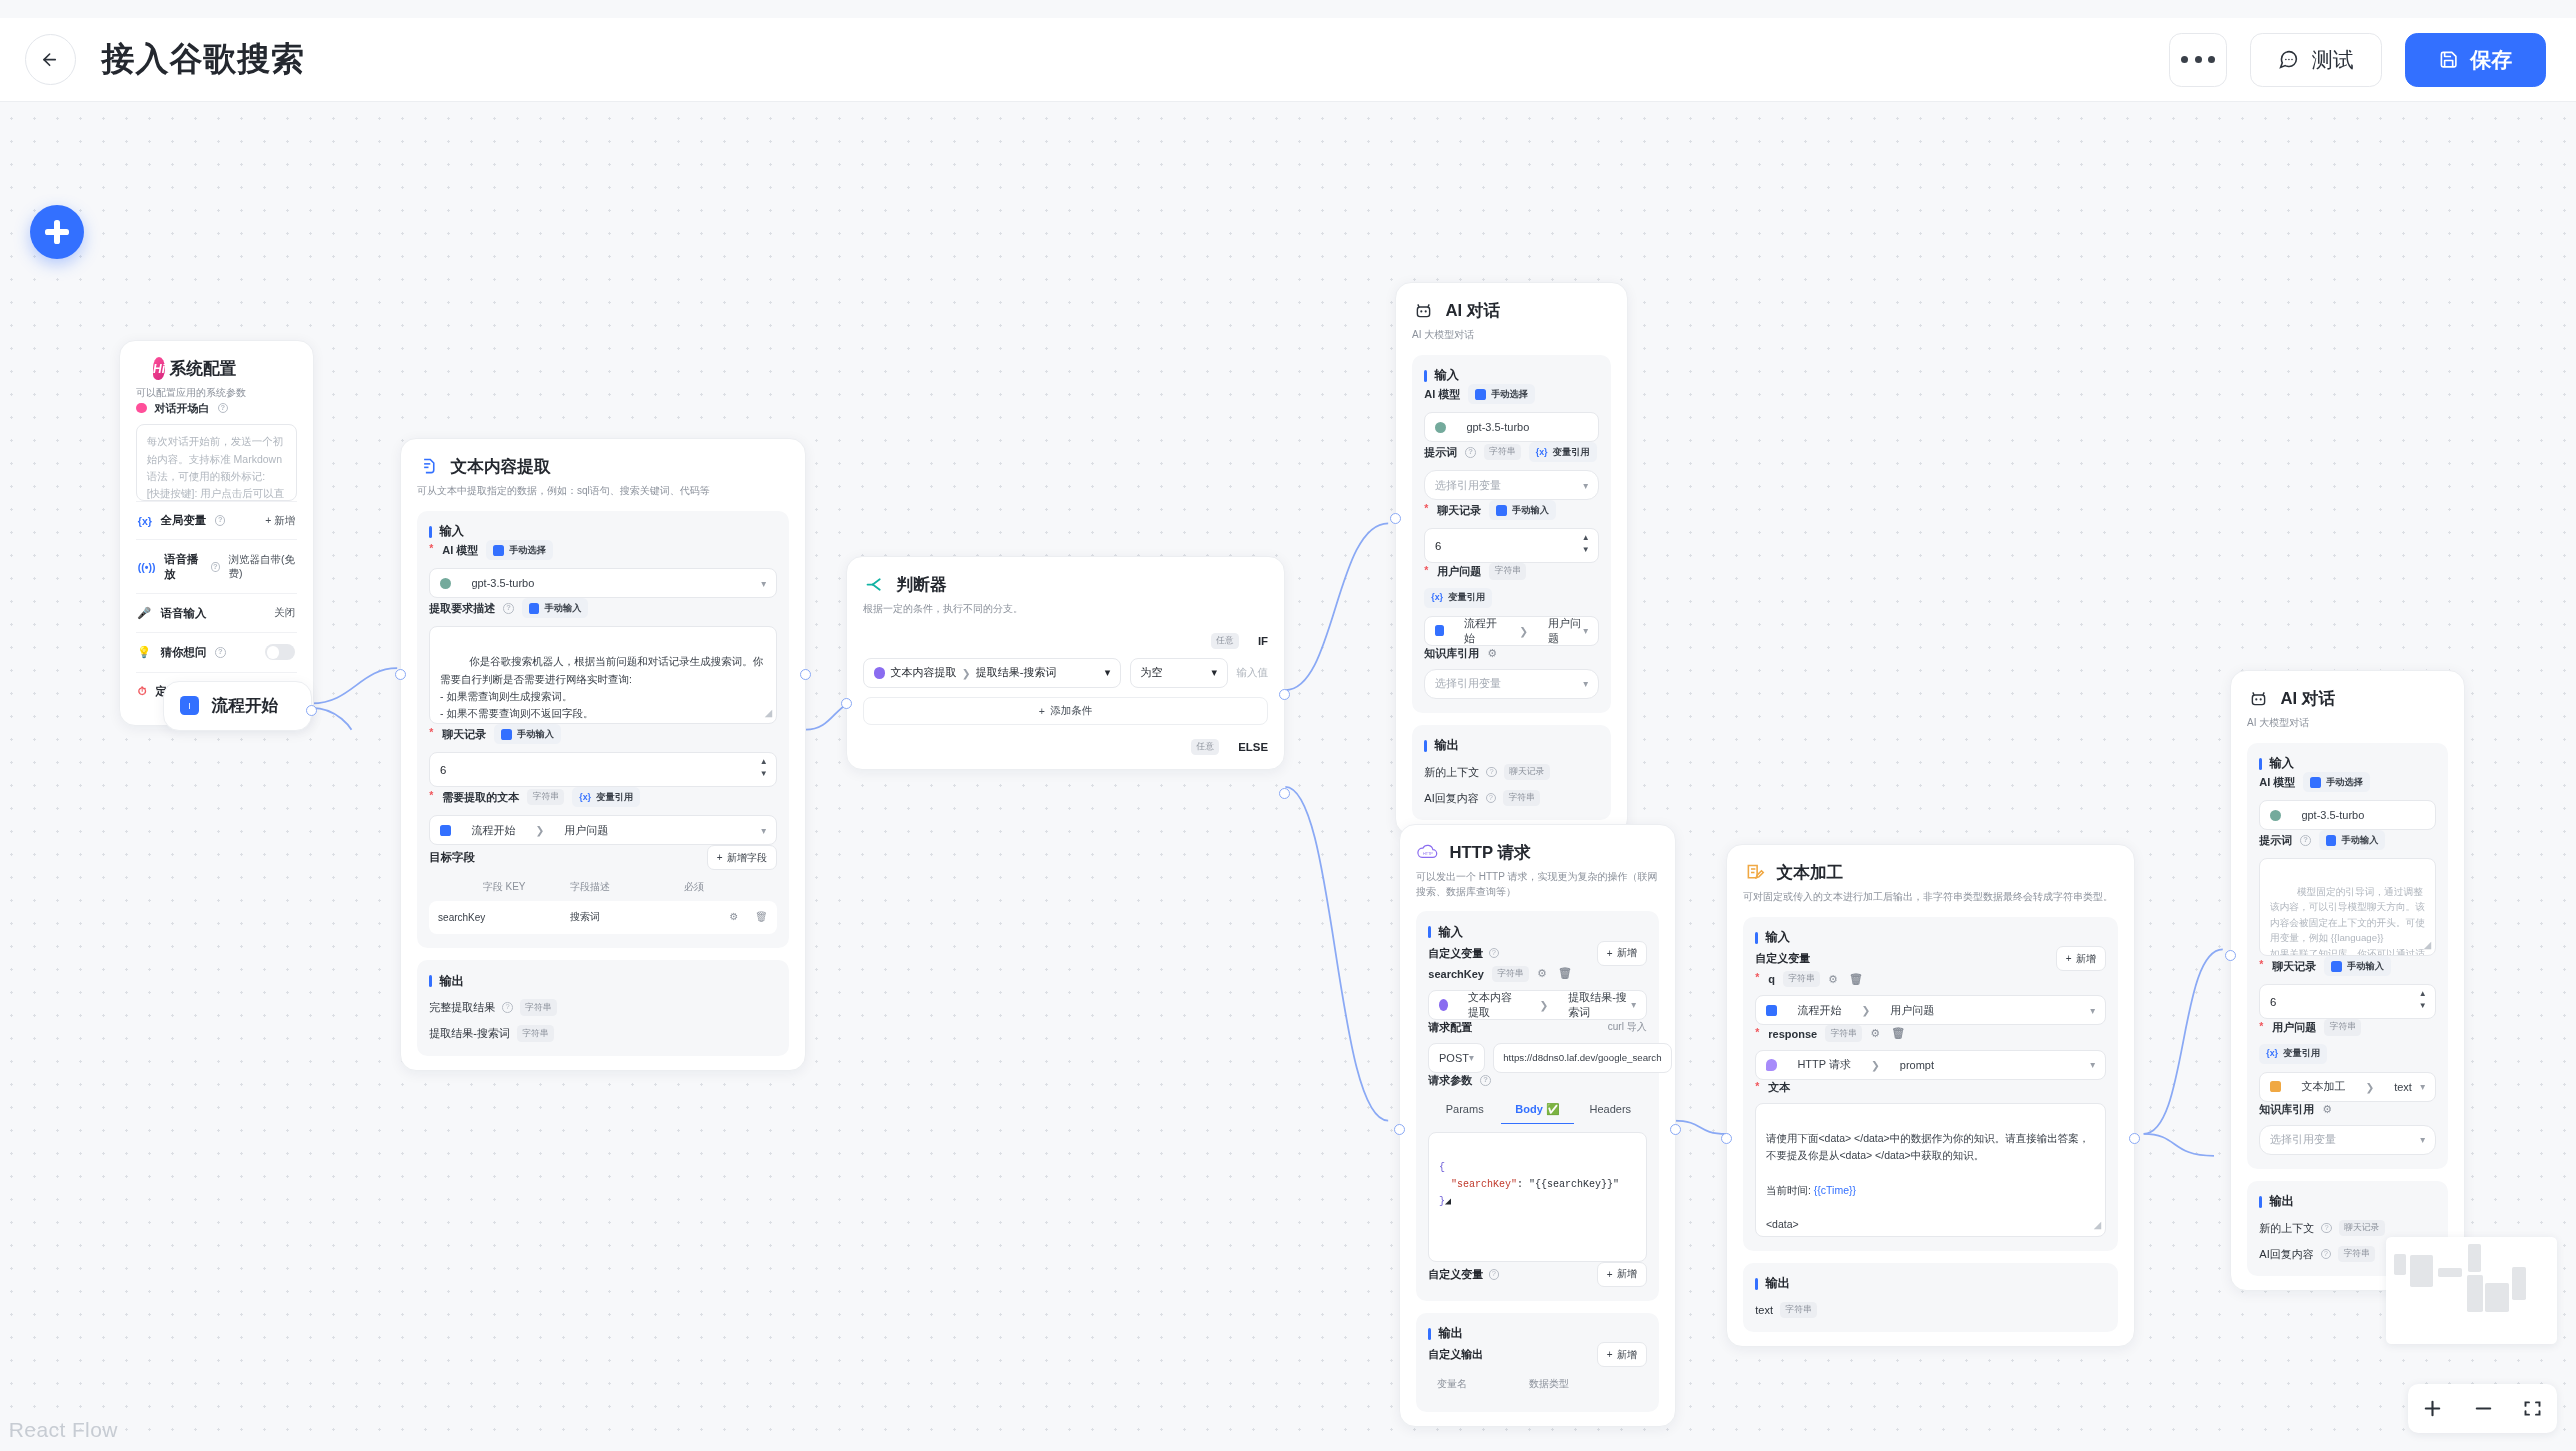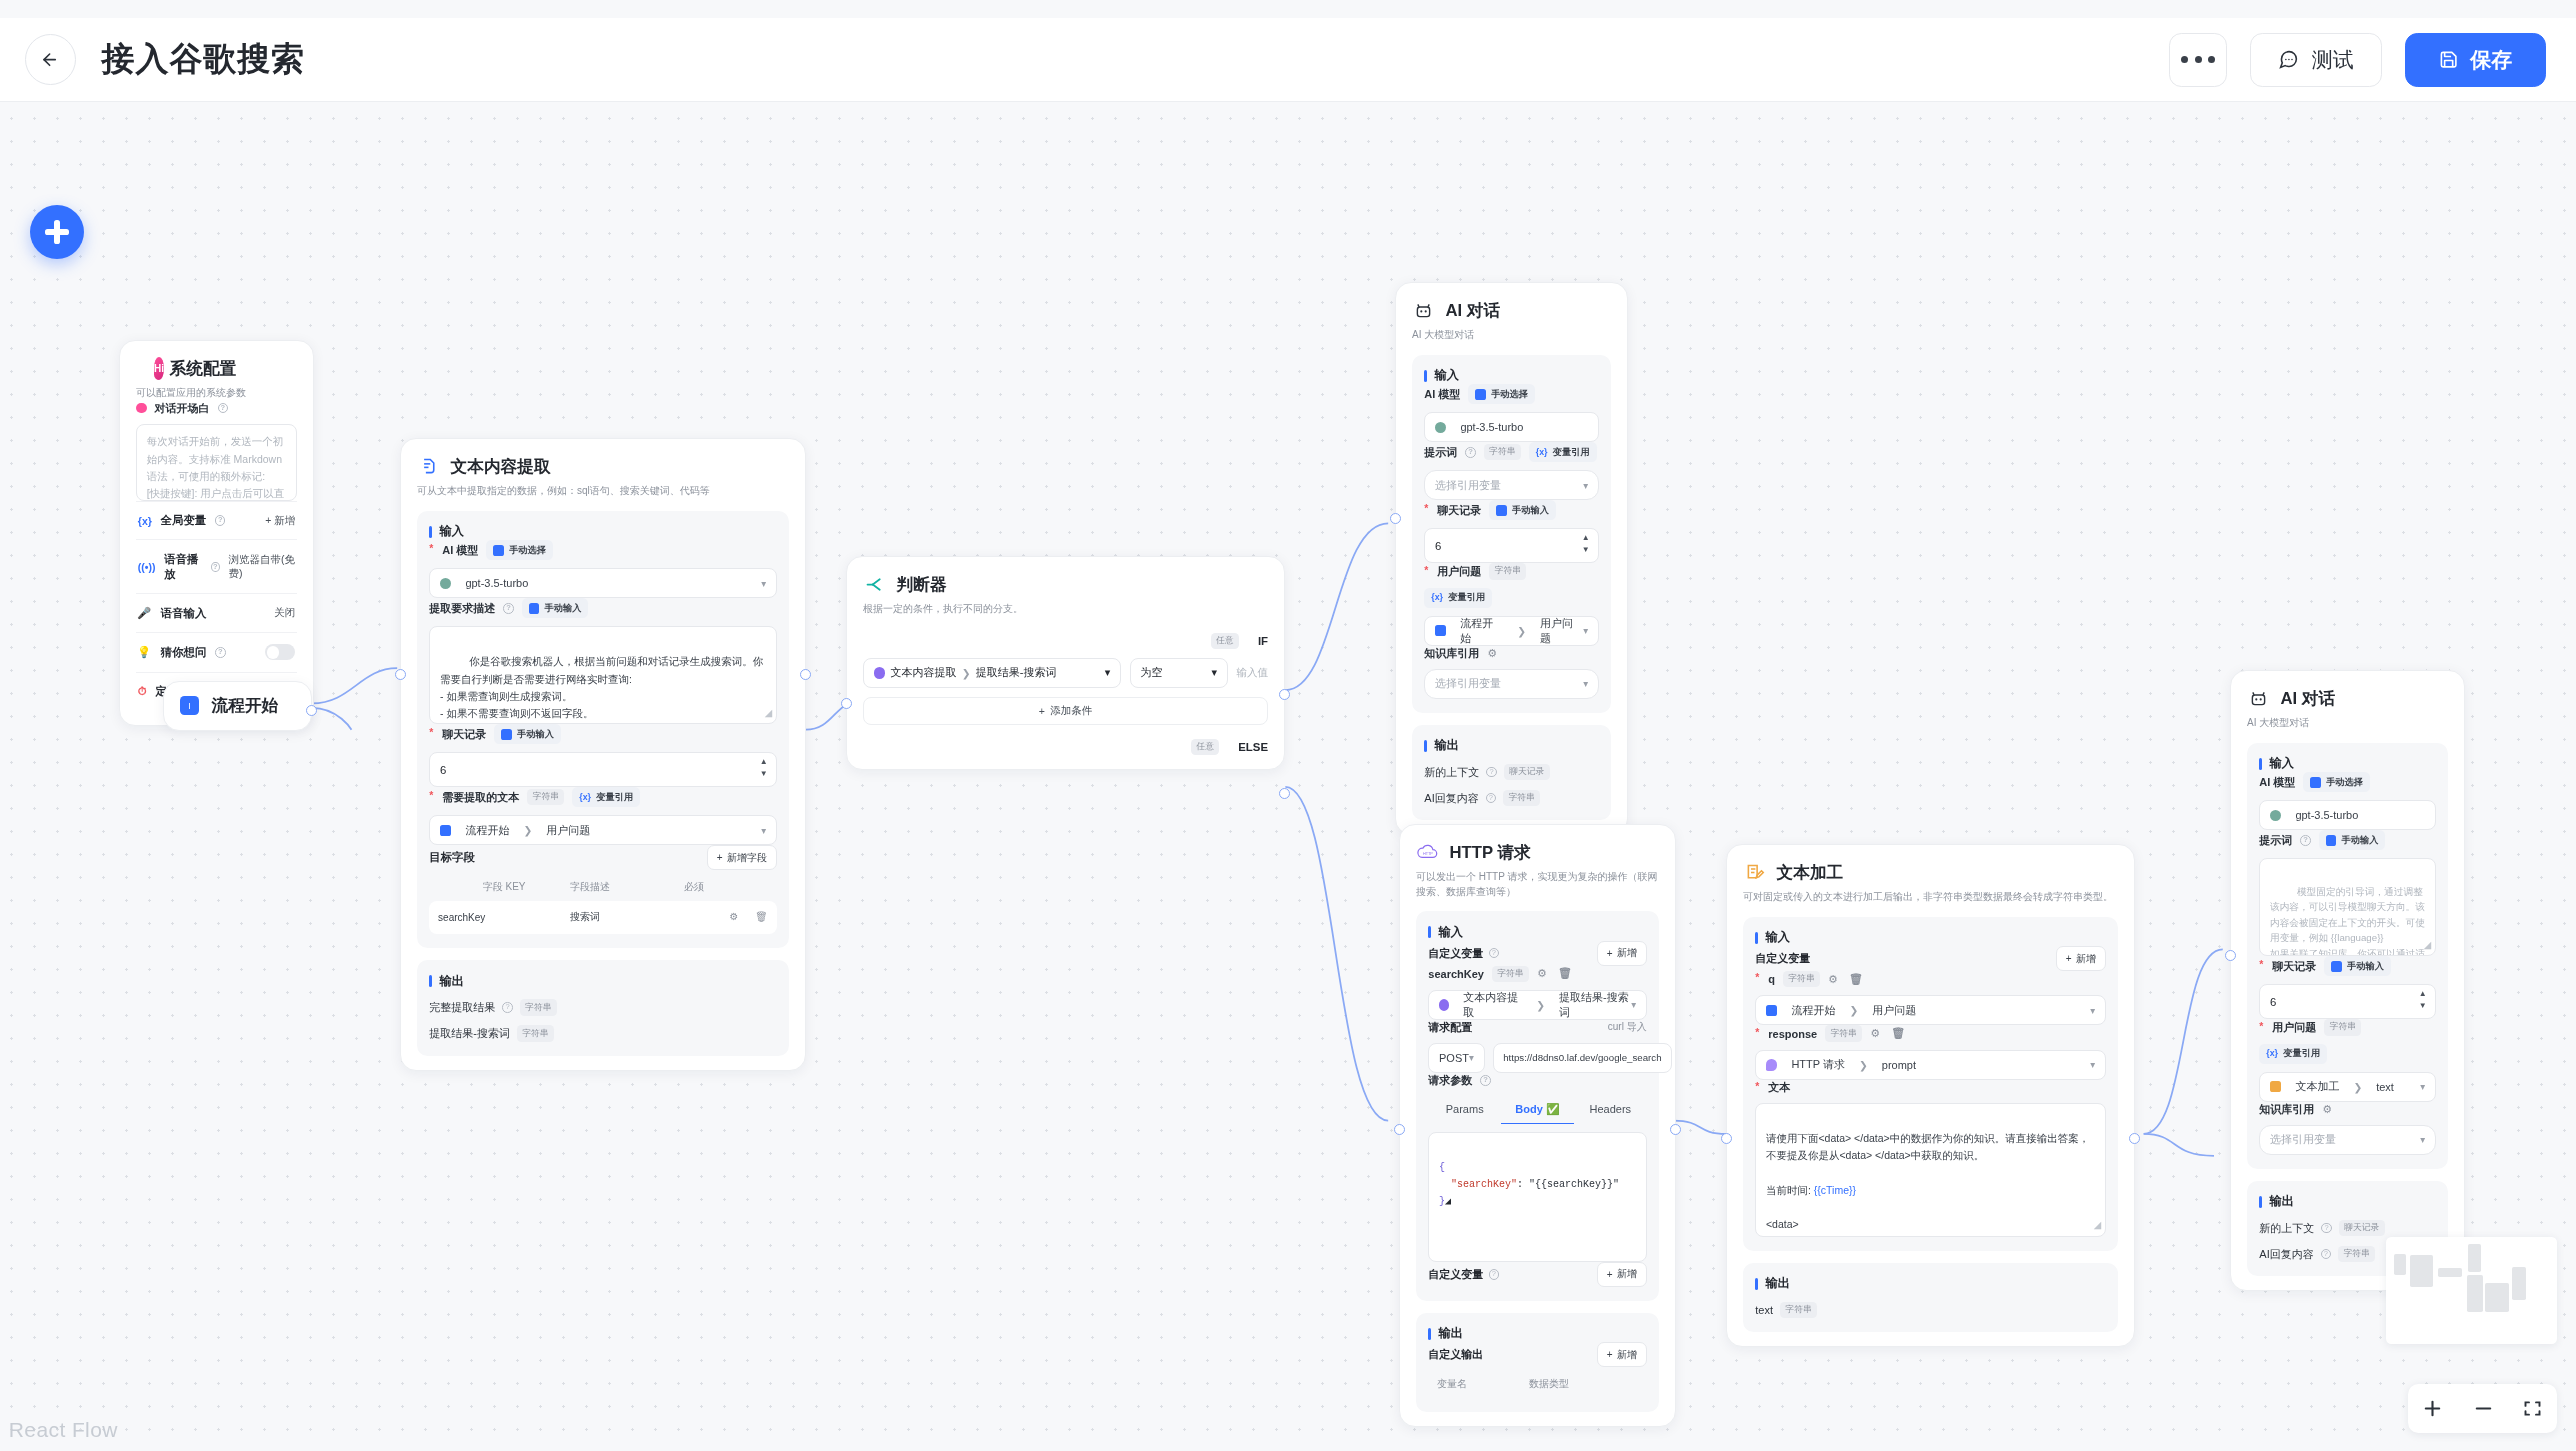--- a/index.html
+++ b/index.html
@@ -92,21 +92,21 @@
   .chip .sq { width: 10.5px; height: 10.5px; border-radius: 2.6px; background: #3370ff; display: inline-block; }
   .chip .sq.vx { background: transparent; color: #3370ff; font-size: 8.8px; width: auto; line-height: 10.5px; font-weight: 700; }
 
   .input {
     margin-top: 8px; background: #fff; border: 0.9px solid #e6e8ec; border-radius: 8px;
     height: 30px; display: flex; align-items: center; padding: 0 9.7px; font-size: 11px; color: #3a4049;
     cursor: pointer; position: relative;
   }
   .input.ph { color: #a5abb4; border-radius: 12px; }
   .input .chev { margin-left: auto; color: #9aa0a9; font-size: 9.7px; }
-  .input .vref { display: flex; align-items: center; gap: 14px; }
+  .input .vref { display: flex; align-items: center; gap: 20px; }
   .vicon { width: 11.4px; height: 11.4px; border-radius: 2.6px; display: inline-block; }
   .vicon.blue { background: #3370ff; }
   .vicon.purple { background: #8a6cf0; border-radius: 50%; }
   .vicon.cloud { background: #a78bfa; border-radius: 5.3px 5.3px 5.3px 1.8px; }
   .vicon.orange { background: #f0a843; border-radius: 2.6px; }
   .arrowsep { color: #9aa0a9; font-size: 10.5px; }
 
   .ta {
     margin-top: 8px; background: #fff; border: 0.9px solid #e6e8ec; border-radius: 8px;
     padding: 8.8px 9.7px; font-size: 10.5px; line-height: 1.65; color: #3a4049;
@@ -244,21 +244,21 @@
       <path d="M2440,1195 C2490,1195 2480,985 2530,985"></path>
     </g>
   </svg>
 
   <div id="add-fab"></div>
   <div id="react-flow-mark">React Flow</div>
 
   <div class="node" id="n-sysconfig" style="left:119px; top:256px; width:195px;">
     <div class="node-head">
       <div class="node-ico">
-        <div style="width:23px;height:23px;border-radius:50% 50% 50% 5.3px;background:linear-gradient(135deg,#ff4f9a,#d6267d);color:#fff;font-size:10px;font-weight:700;display:flex;align-items:center;justify-content:center;margin-left:23px;">Hi</div>
+        <div style="width:23px;height:23px;border-radius:50% 50% 50% 5.3px;background:linear-gradient(135deg,#ff4f9a,#d6267d);color:#fff;font-size:12px;font-style:italic;font-weight:700;display:flex;align-items:center;justify-content:center;margin-left:23px;">Hi</div>
       </div>
       <div class="node-title">系统配置</div>
     </div>
     <div class="node-desc">可以配置应用的系统参数</div>
 
     <div class="fld">
       <div class="fld-lbl">
         <span class="vicon" style="background:#ff4f9a;border-radius:50%;width:10.5px;height:10.5px;"></span>
         <span>对话开场白</span>
         <span class="q">?</span>

